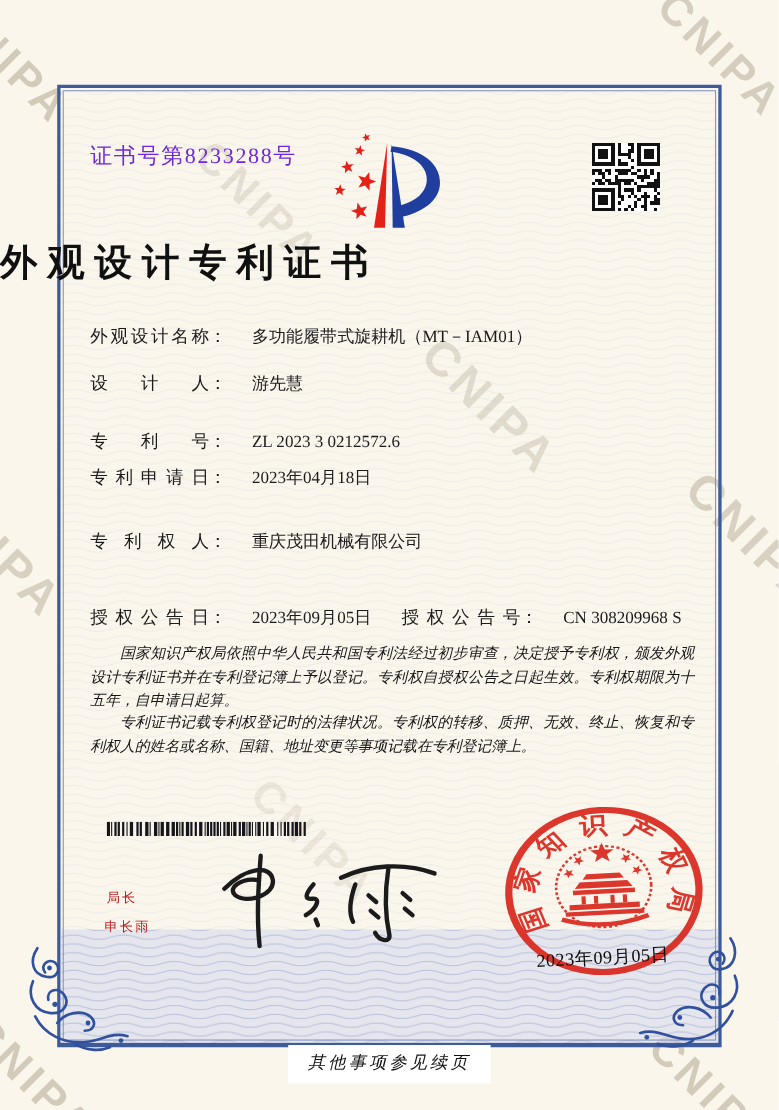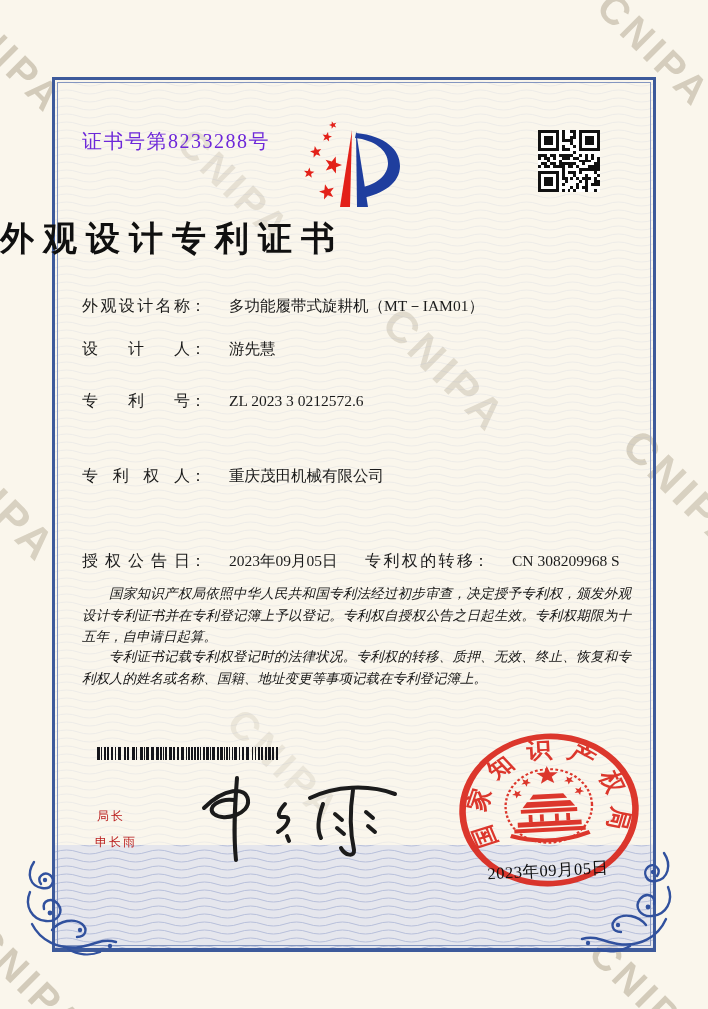--- a/index.html
+++ b/index.html
@@ -222,27 +222,30 @@
 
   <div class="abs row" style="top:296px">
     <span class="lbl">外观设计名称</span><span>：</span><span class="val">多功能履带式旋耕机（MT－IAM01）</span>
   </div>
   <div class="abs row" style="top:339px">
     <span class="lbl">设计人</span><span>：</span><span class="val">游先慧</span>
   </div>
   <div class="abs row" style="top:391px">
     <span class="lbl">专利号</span><span>：</span><span class="val">ZL 2023 3 0212572.6</span>
   </div>
-  <div class="abs row" style="top:466px">
+  <div class="abs row" style="top:424px">
+    <span class="lbl">专利申请日</span><span>：</span><span class="val">2023年04月18日</span>
+  </div>
+  <div class="abs row" style="top:482px">
     <span class="lbl">专利权人</span><span>：</span><span class="val">重庆茂田机械有限公司</span>
   </div>
   <div class="abs row" style="top:551px">
     <span class="lbl">授权公告日</span><span>：</span><span class="val">2023年09月05日</span>
     <span class="pair2">
-      <span class="lbl">专利权的转移</span><span>：</span><span class="val">CN 308209968 S</span>
+      <span class="lbl">授权公告号</span><span>：</span><span class="val">CN 308209968 S</span>
     </span>
   </div>
 
   <p class="abs para" style="top:583px;margin:0;">国家知识产权局依照中华人民共和国专利法经过初步审查，决定授予专利权，颁发外观设计专利证书并在专利登记簿上予以登记。专利权自授权公告之日起生效。专利权期限为十五年，自申请日起算。</p>
   <p class="abs para" style="top:646px;margin:0;">专利证书记载专利权登记时的法律状况。专利权的转移、质押、无效、终止、恢复和专利权人的姓名或名称、国籍、地址变更等事项记载在专利登记簿上。</p>
 
   <svg class="abs" style="left:97px;top:747px;" width="183" height="13" viewBox="0 0 183 13">
     <g id="bar-g" fill="#15151a">
         <rect x="0" y="0" width="3" height="13"></rect>
         <rect x="4" y="0" width="1" height="13"></rect>
@@ -369,14 +372,15 @@
       <path d="M48,101 C58,107 70,108 80,104"></path>
     </g>
     <g fill="#31519e">
       <circle cx="25" cy="27" r="2.2"></circle>
         <circle cx="30" cy="62" r="2.4"></circle>
         <circle cx="60" cy="80" r="2.2"></circle>
         <circle cx="90" cy="98" r="2.2"></circle>
     </g>
   </svg>
 
+  <div class="abs note">其他事项参见续页</div>
 
 </div>
 
 </body></html>

